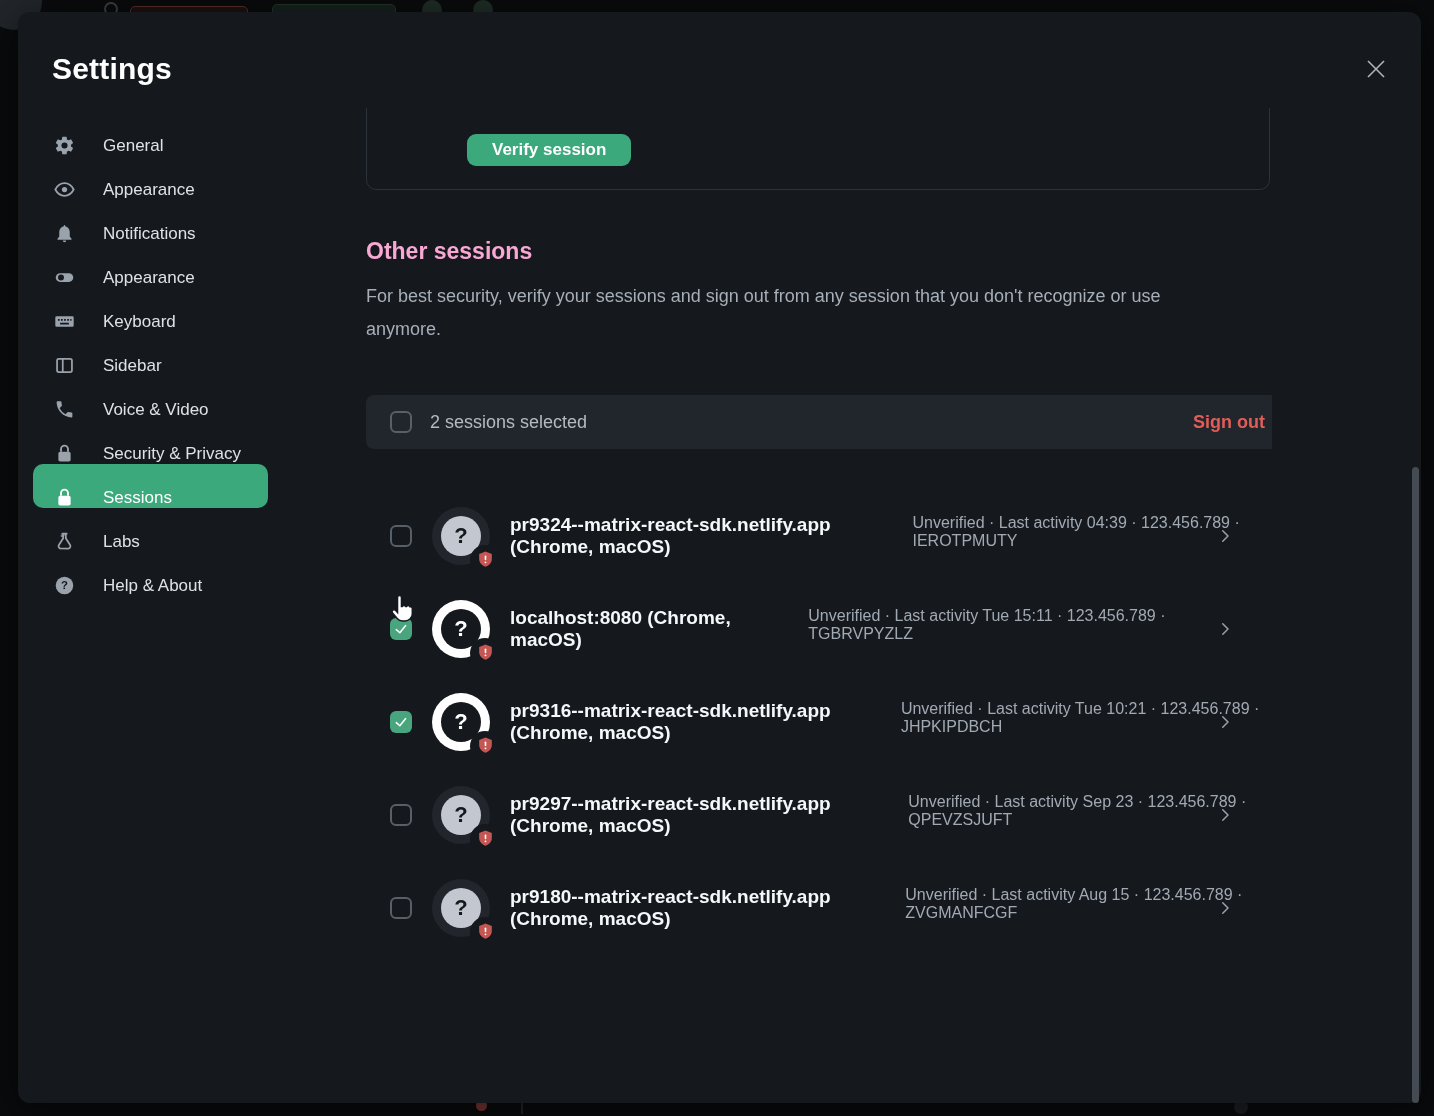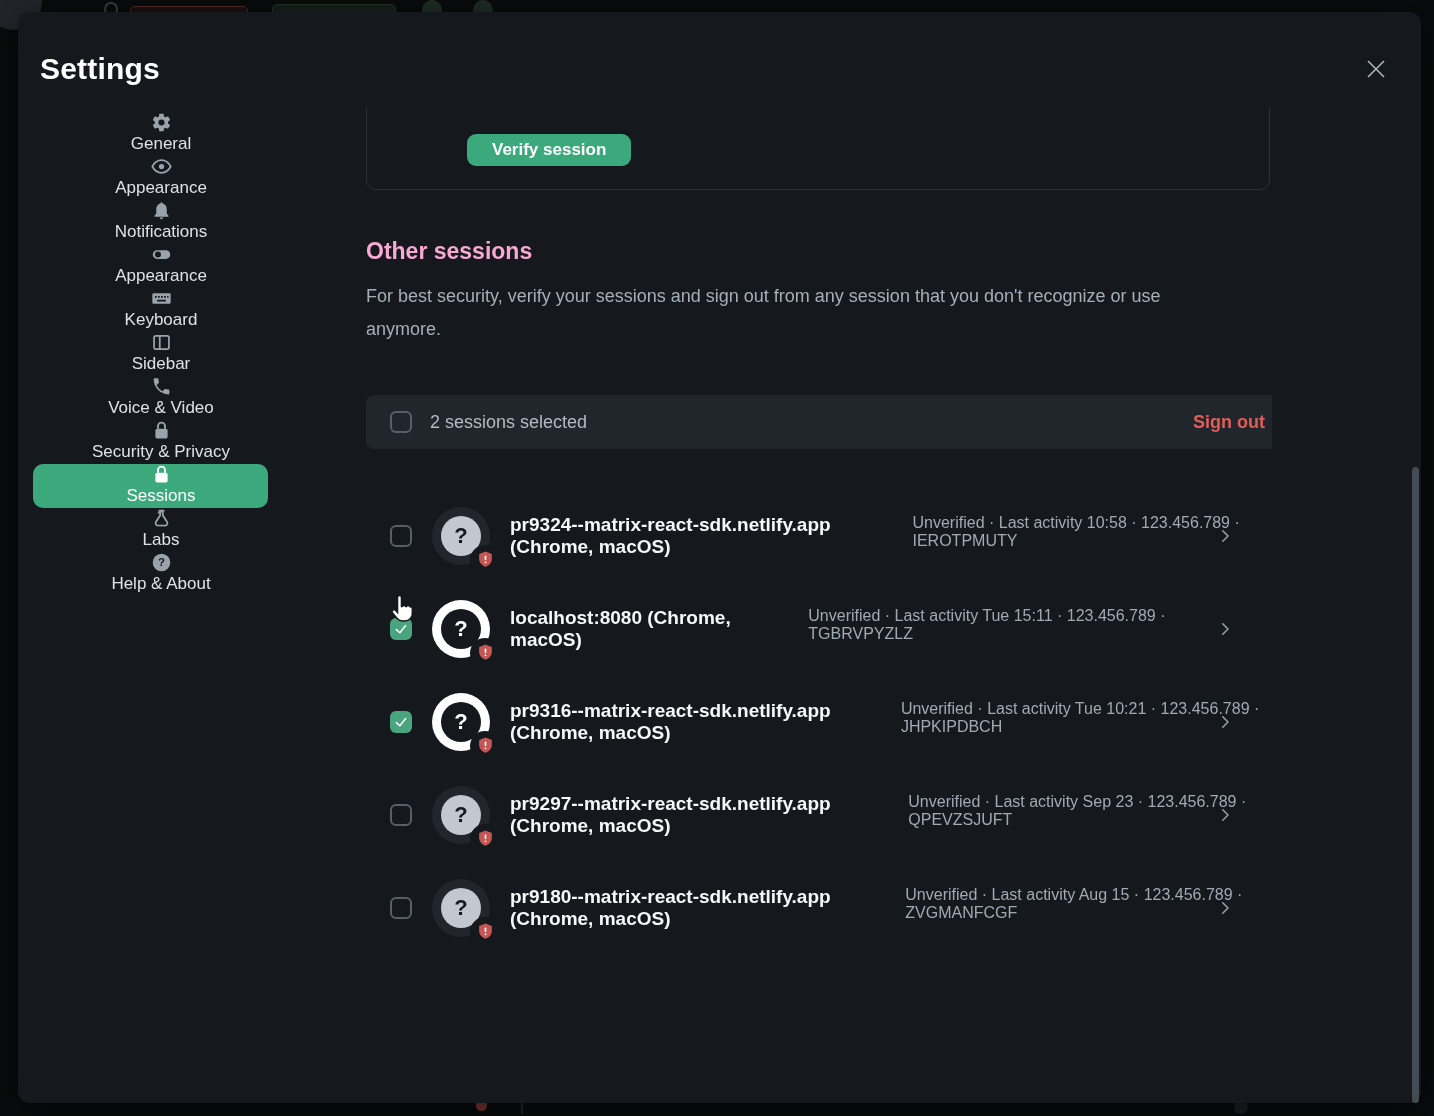--- a/index.html
+++ b/index.html
@@ -33,34 +33,34 @@
 
   
   .dialog{
     position:absolute;z-index:10;
     left:18px;top:12px;width:1403px;height:1091px;
     background:var(--dialog-bg);
     border-radius:12px;
     box-shadow:0 8px 40px rgba(0,0,0,.6);
   }
   .dialog-title{
-    position:absolute;left:22px;top:40px;
+    position:absolute;left:34px;top:40px;
     font-size:30px;font-weight:700;letter-spacing:.2px;color:#fff;
   }
   .close-btn{
     position:absolute;top:42px;right:30px;width:30px;height:30px;
     display:flex;align-items:center;justify-content:center;cursor:pointer;
   }
   .close-btn svg{width:22px;height:22px;stroke:#aeb5bd;stroke-width:1.6;}
 
   
   .sidenav{position:absolute;left:15px;top:100px;width:235px;display:flex;flex-direction:column;}
   .nav-item{
-    height:44px;display:flex;align-items:center;gap:1px;
-    padding:0 0 0 21px;border-radius:10px;cursor:pointer;flex-direction:column;
+    height:44px;display:flex;align-items:flex-end;gap:28px;
+    padding:0 0 0 21px;border-radius:10px;cursor:pointer;
   }
   .nav-item .nav-icon{width:21px;height:21px;color:#9aa2ac;display:flex;align-items:center;justify-content:center;flex:0 0 21px;}
   .nav-item .nav-icon svg{width:21px;height:21px;}
   .nav-item .nav-label{font-size:17px;color:#dee2e6;}
   .nav-item.active{background:var(--accent);}
   .nav-item.active .nav-icon{color:#fff;}
   .nav-item.active .nav-label{color:#fff;font-weight:400;}
 
   
   .content{
@@ -291,21 +291,21 @@
           <div class="avatar-badge">
             <svg viewBox="0 0 24 24">
                 <path d="M12 2l8 3v6c0 5-3.4 8.4-8 10-4.6-1.6-8-5-8-10V5z" fill="#c45753"></path>
                 <rect x="11" y="7" width="2" height="6" rx="1" fill="#fff"></rect>
                 <circle cx="12" cy="15.6" r="1.2" fill="#fff"></circle>
               </svg>
           </div>
         </div>
         <div class="session-text">
           <span class="session-name">pr9324--matrix-react-sdk.netlify.app (Chrome, macOS)</span>
-          <span class="session-details">Unverified · Last activity 10:58 · 123.456.789 · IEROTPMUTY</span>
+          <span class="session-details">Unverified · Last activity 04:39 · 123.456.789 · IEROTPMUTY</span>
         </div>
         <span class="row-chevron"><svg viewBox="0 0 24 24">
               <polyline points="9,5 16,12 9,19"></polyline>
             </svg></span>
       </div>
 
       <div class="session-row">
         <span class="checkbox checked">
             <svg viewBox="0 0 24 24">
               <polyline points="4,13 10,18.5 20,6"></polyline>

